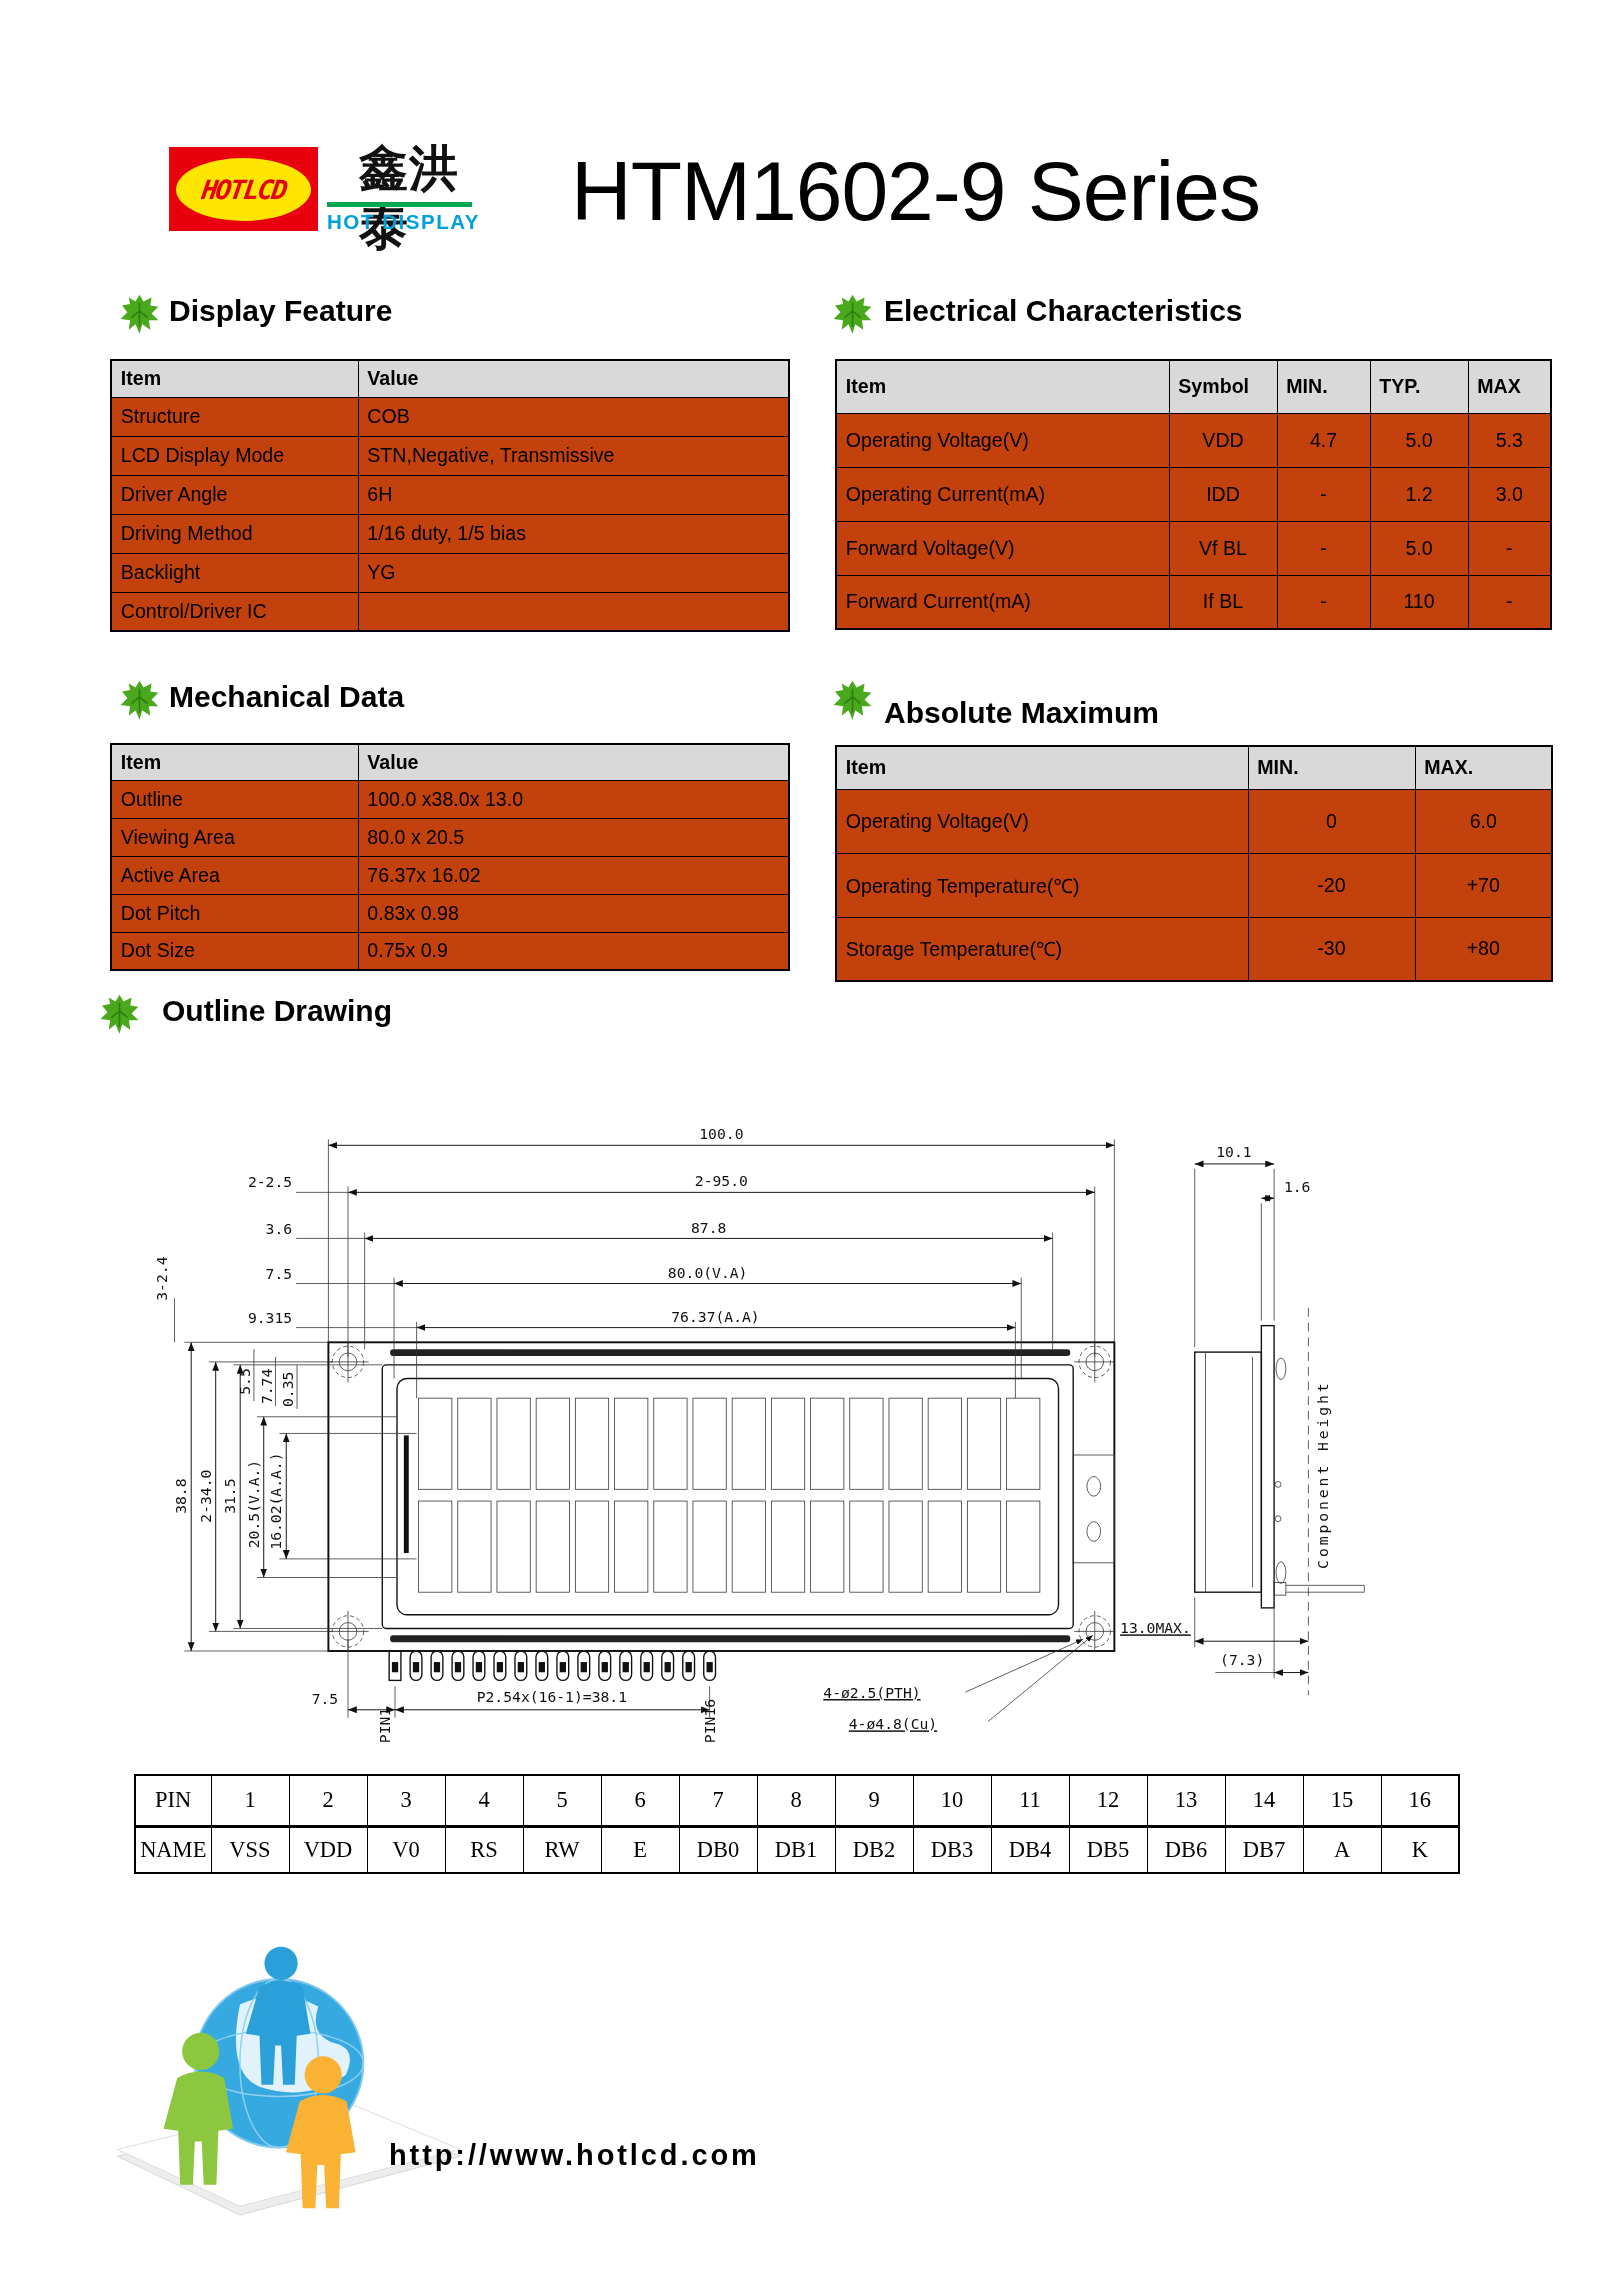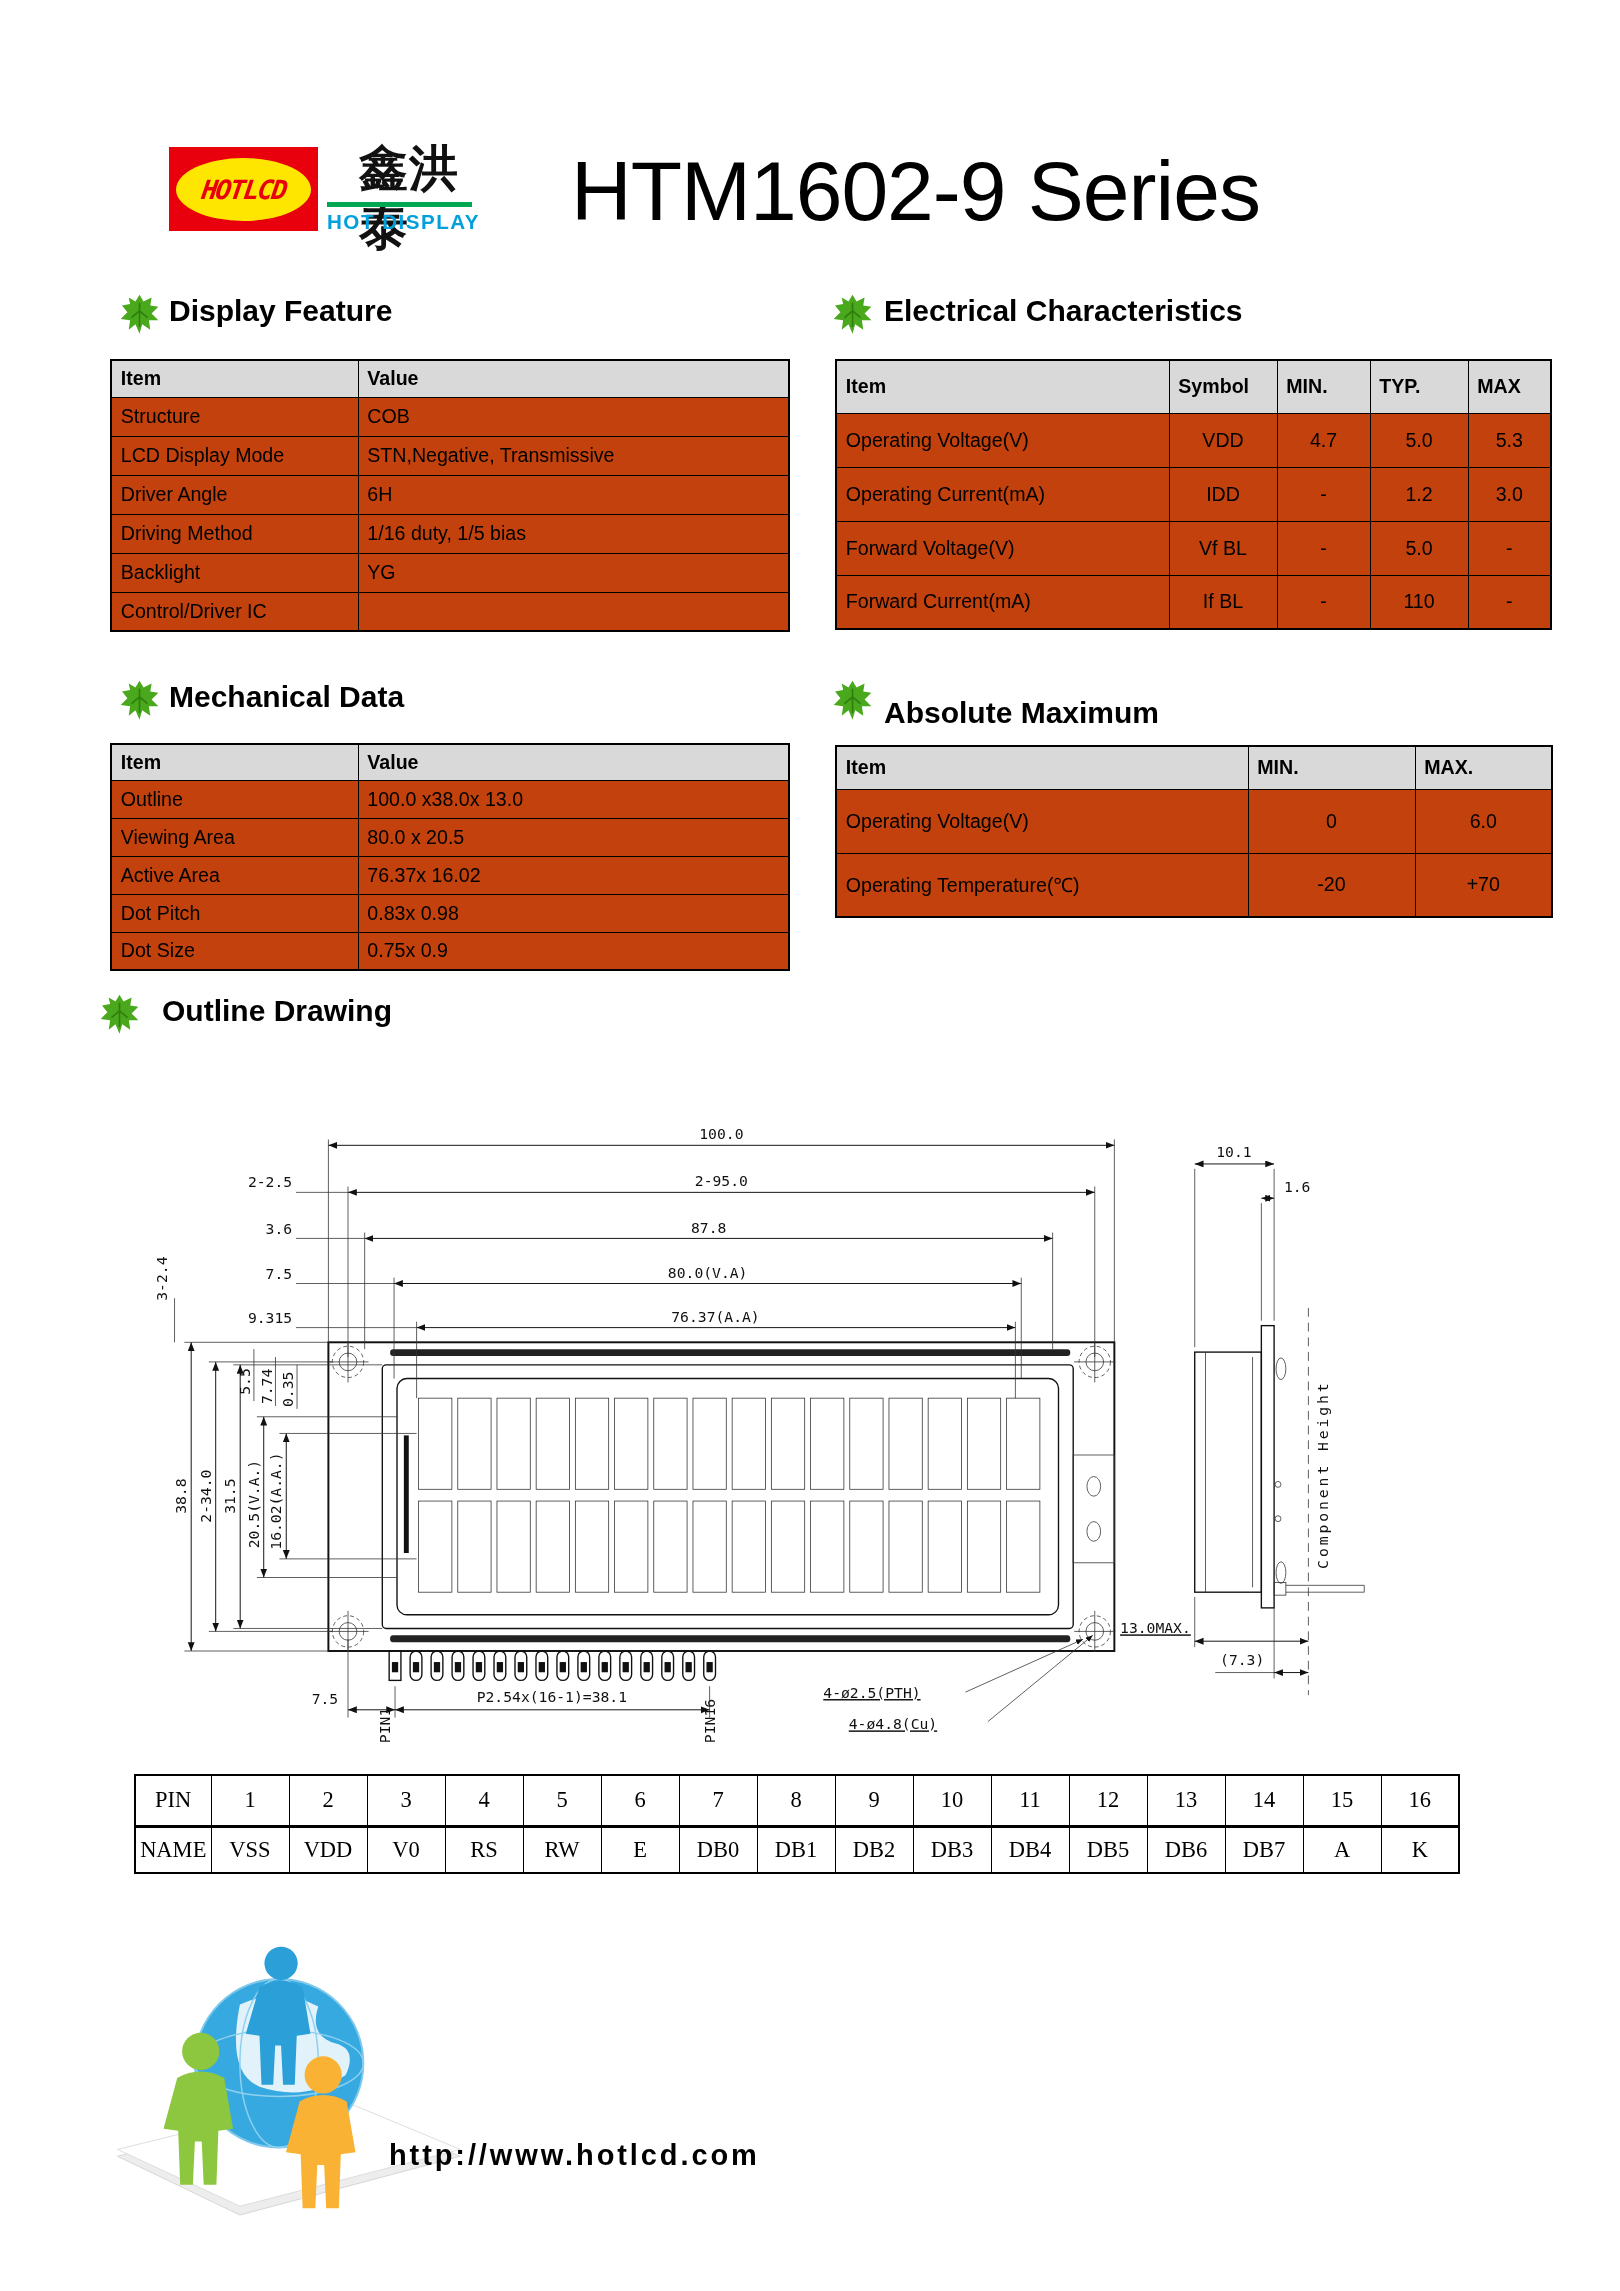--- a/index.html
+++ b/index.html
@@ -233,20 +233,25 @@
     </tr>
     <tr>
           <td>Operating Voltage(V)</td>
           <td class="c">0</td>
           <td class="c">6.0</td>
         </tr>
     <tr>
           <td>Operating Temperature(℃)</td>
           <td class="c">-20</td>
           <td class="c">+70</td>
+        </tr>
+    <tr>
+          <td>Storage Temperature(℃)</td>
+          <td class="c">-30</td>
+          <td class="c">+80</td>
         </tr>
   </tbody>
     </table>
 
   <svg class="drawing" viewBox="0 0 1480 700">
     <defs>
       <marker id="ar" orient="auto-start-reverse" markerWidth="10" markerHeight="8" refX="9" refY="3.5">
         <path d="M0,0 L9,3.5 L0,7 Z" fill="#111"></path>
       </marker>
     </defs>

